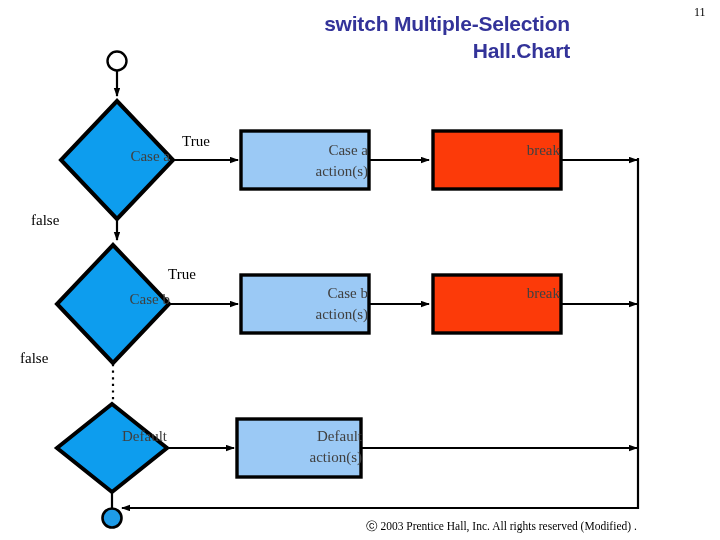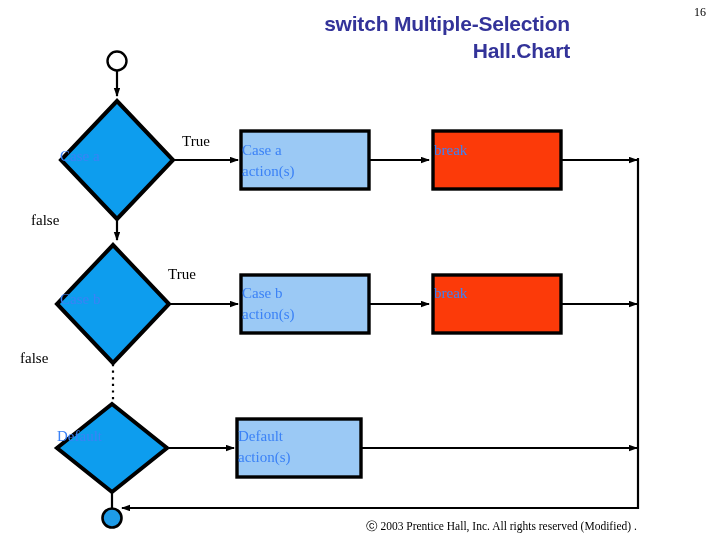--- a/index.html
+++ b/index.html
@@ -48,22 +48,22 @@
   #footer-note {
     left: 366px;
     top: 519px;
     font-size: 11.5px;
     color: #000000;
     white-space: nowrap;
   }
 
   
   .node-label {
-    text-align: left;
-    color: #3b82f6;
+    text-align: right;
+    color: #404040;
     line-height: 21px;
   }
   .diamond-label {
     font-size: 15px;
   }
   .box-label {
     font-size: 15px;
   }
   .edge-label {
     font-size: 15px;
@@ -156,21 +156,21 @@
 
     <circle cx="112" cy="518" r="9.5" fill="#1E9BE8" stroke="#000000" stroke-width="2.6"></circle>
     <circle cx="112" cy="518" r="3.6" fill="#1E9BE8"></circle>
   </svg>
 
   <div class="abs" id="slide-title">
     <div>switch Multiple-Selection</div>
     <div>Hall.Chart</div>
   </div>
 
-  <div class="abs" id="page-number">16</div>
+  <div class="abs" id="page-number">11</div>
 
   <div class="abs node-label diamond-label" id="label-case-a">Case a</div>
   <div class="abs node-label diamond-label" id="label-case-b">Case b</div>
   <div class="abs node-label diamond-label" id="label-default">Default</div>
 
   <div class="abs node-label box-label" id="label-action-a">
     <div>Case a</div>
     <div>action(s)</div>
   </div>
   <div class="abs node-label box-label" id="label-action-b">

